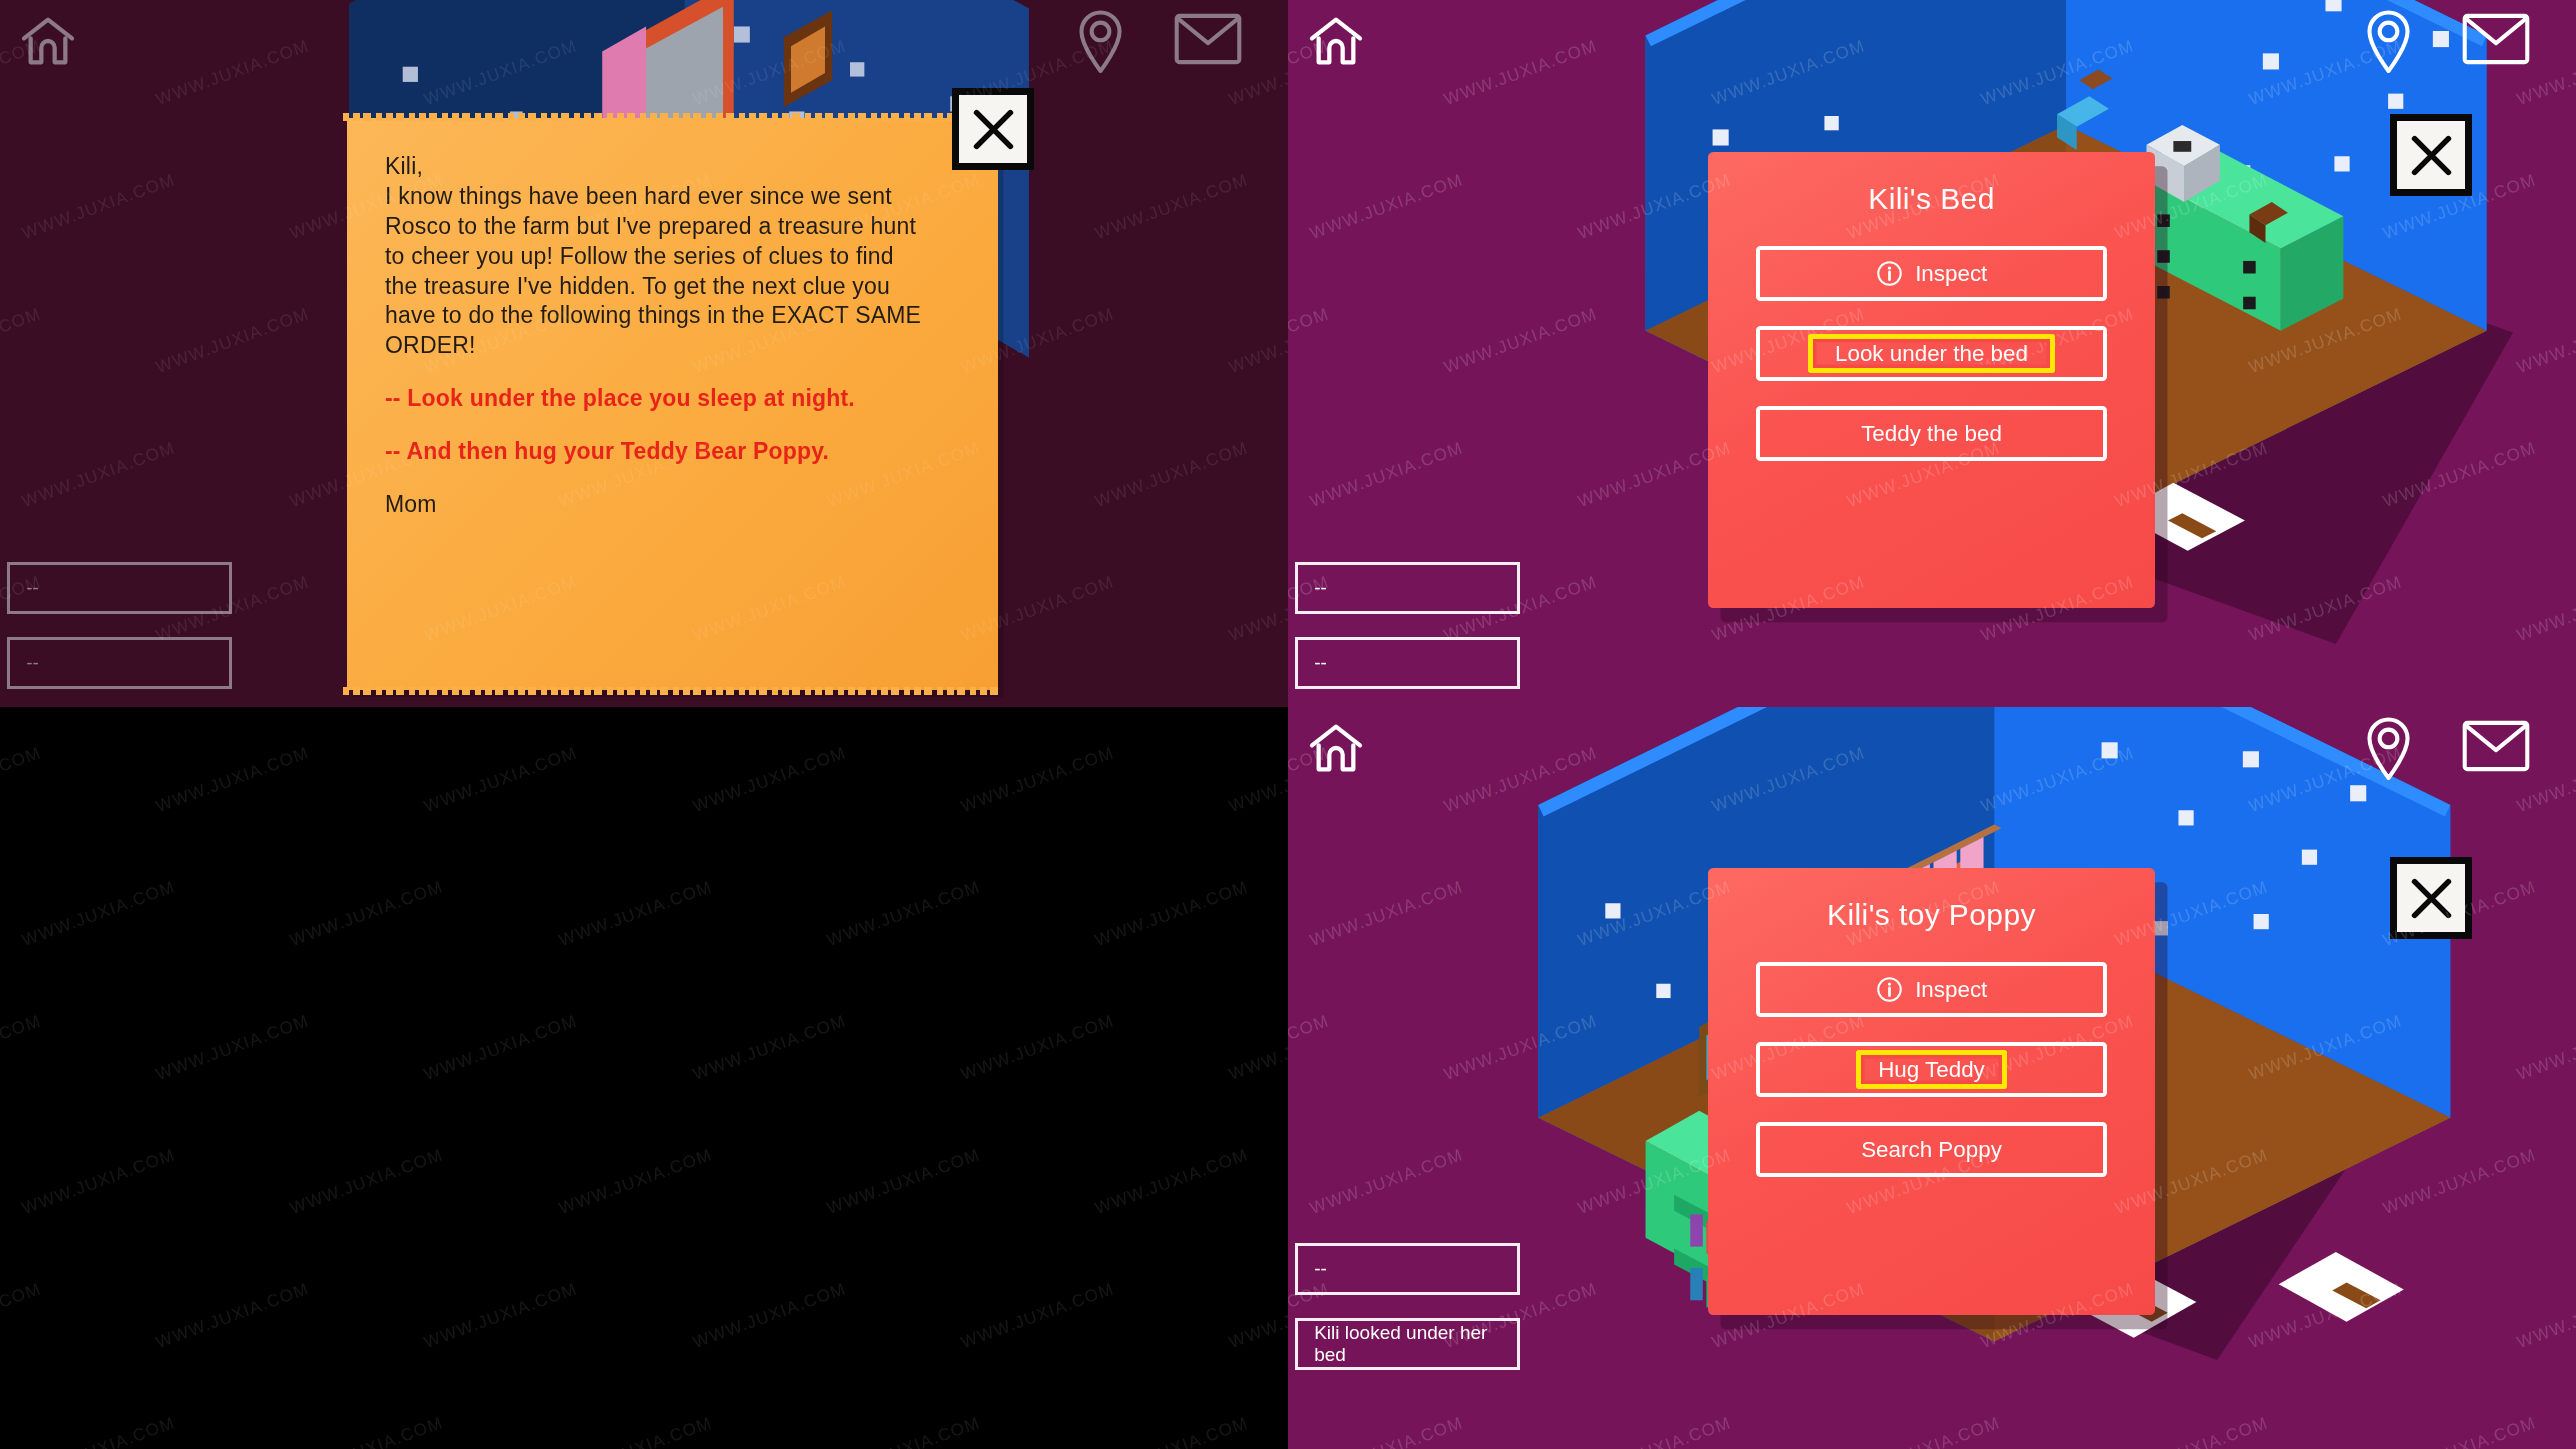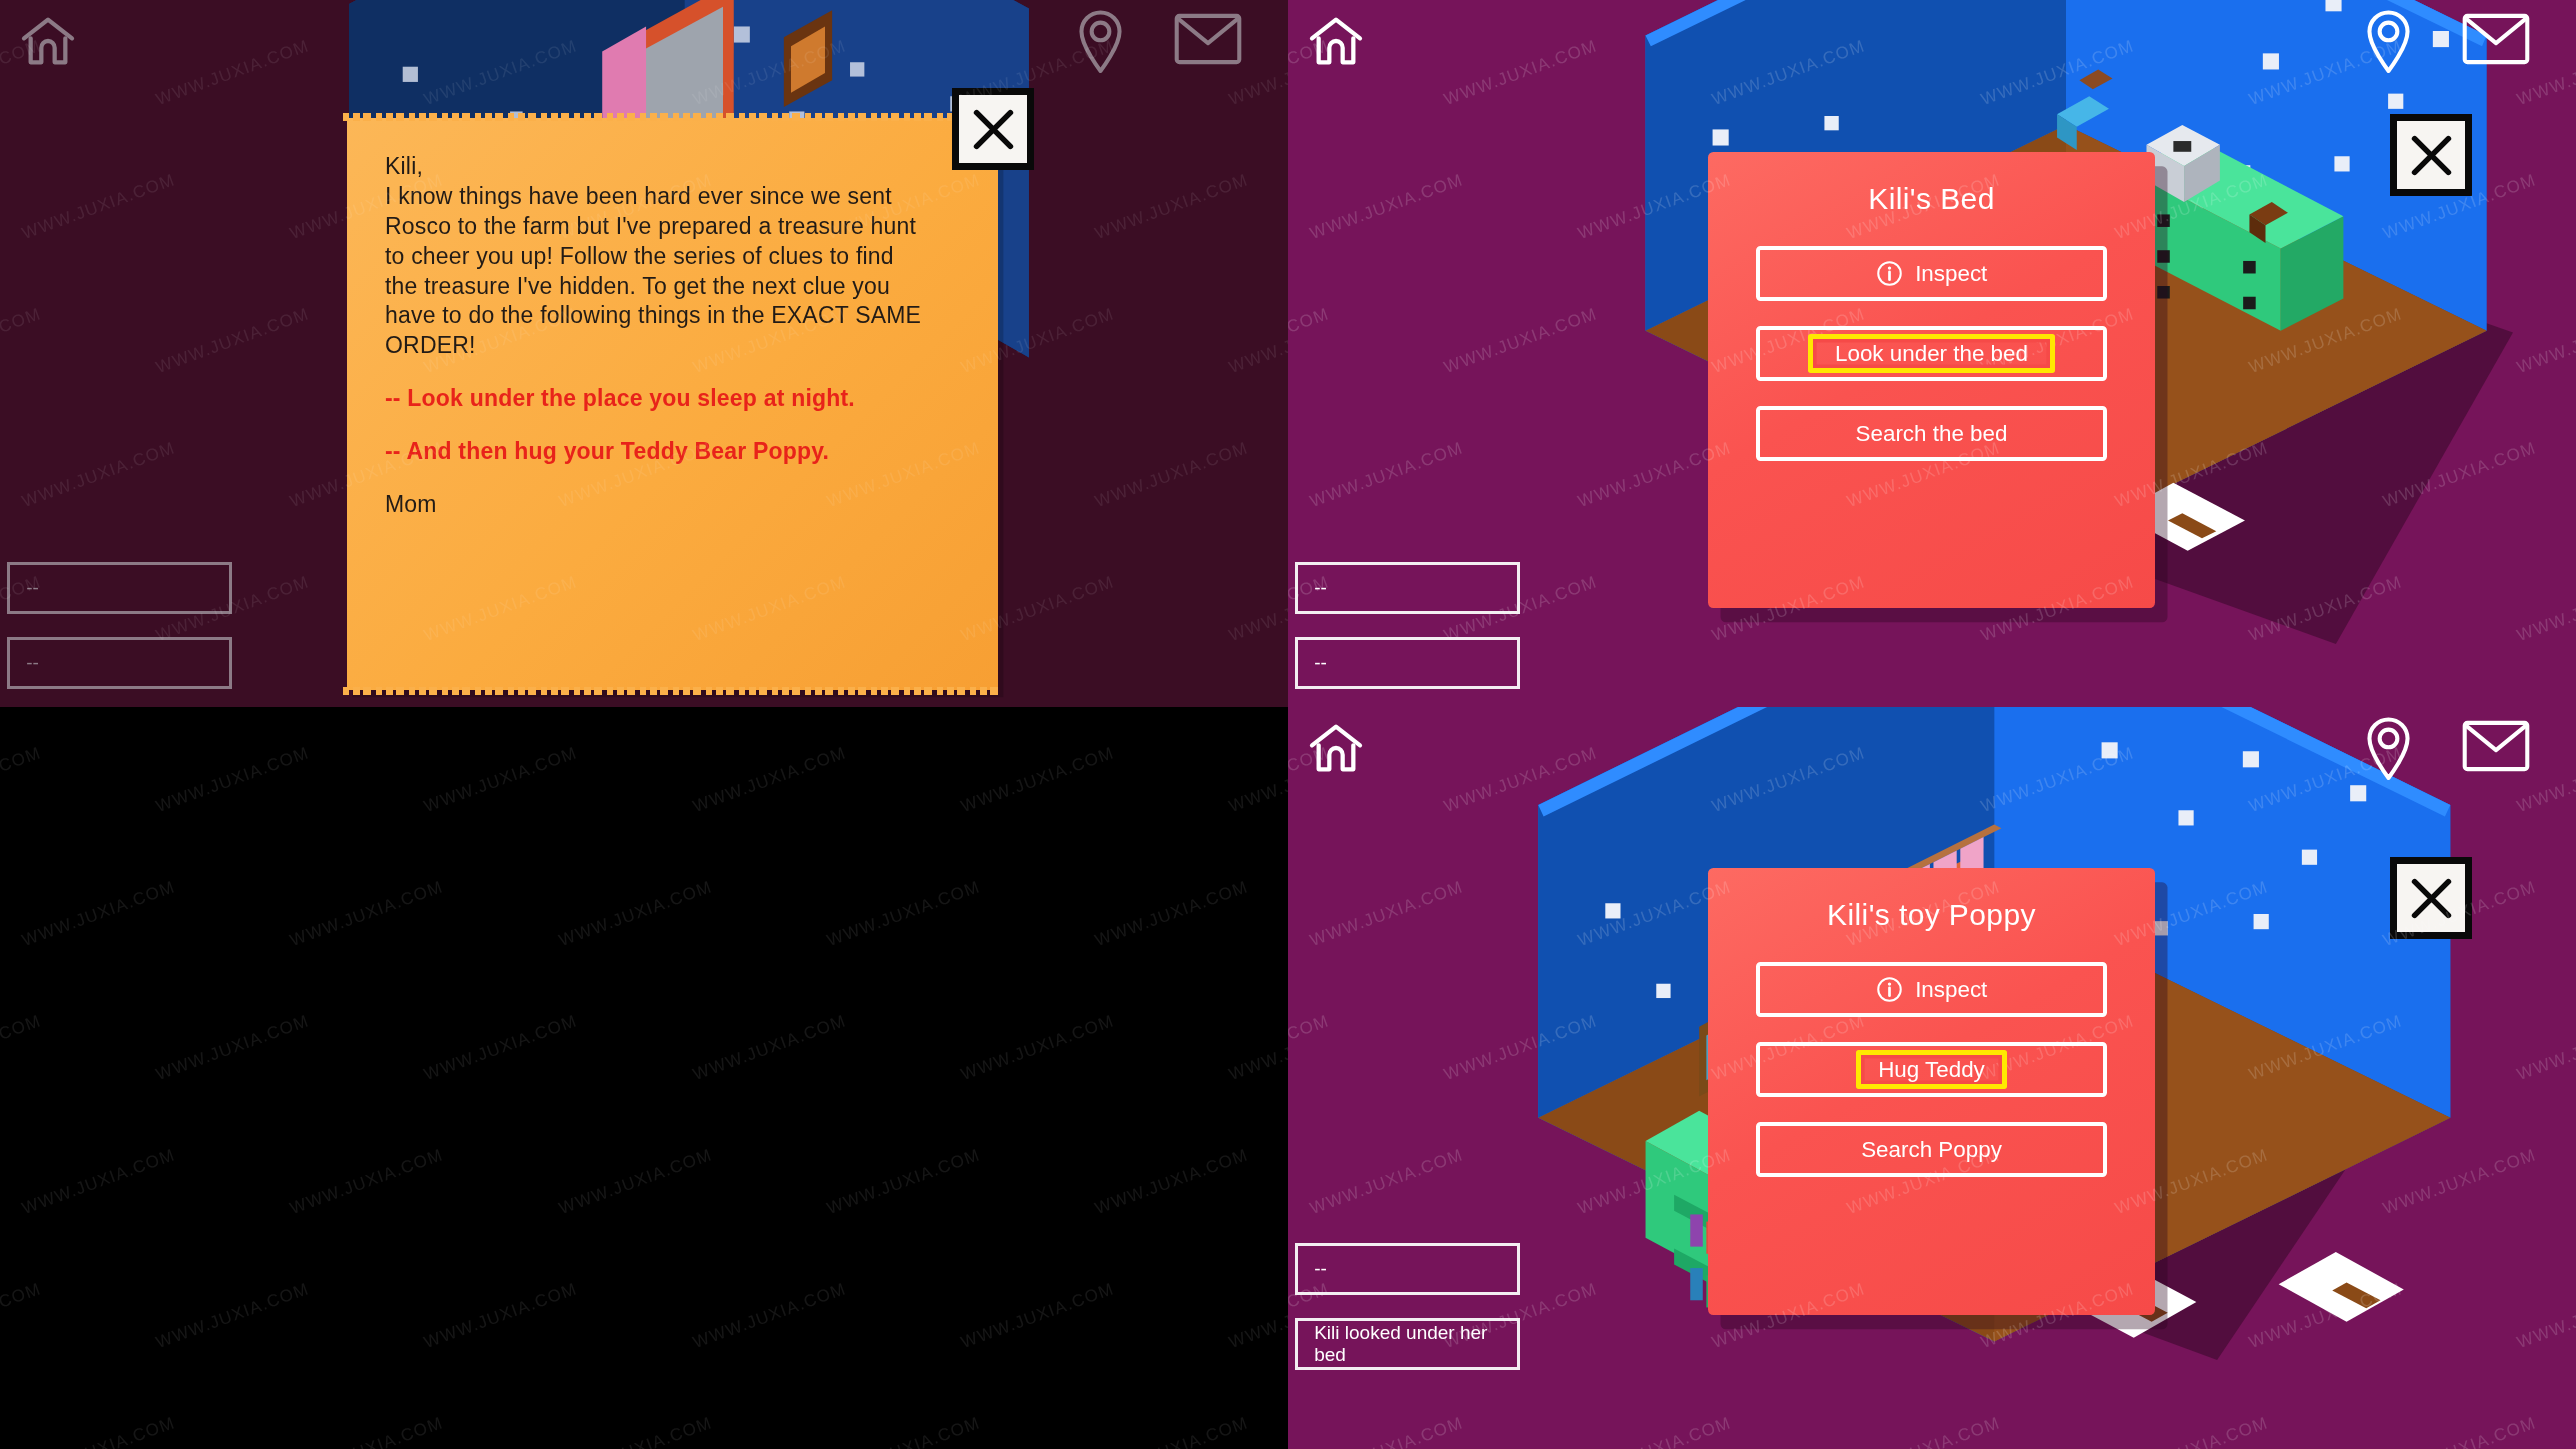--- a/index.html
+++ b/index.html
@@ -332,21 +332,21 @@
               <path d="M12 10.5 V17.5" stroke-width="2.4" stroke-linecap="round"></path>
             </svg>
           </span>
           <span class="lbl">Inspect</span>
         </div>
         <div class="dlg-btn highlight">
           <span class="hl"></span>
           <span class="lbl">Look under the bed</span>
         </div>
         <div class="dlg-btn">
-          <span class="lbl">Search the bed</span>
+          <span class="lbl">Teddy the bed</span>
         </div>
       </div>
     </div>
 
     <div class="close-btn" style="left:1102px; top:114px; width:82px; height:82px;">
       <svg width="45" height="45" viewBox="0 0 24 24">
         <path d="M3 3 L21 21 M21 3 L3 21" stroke="#090909" stroke-width="3" stroke-linecap="round"></path>
       </svg>
     </div>
 

